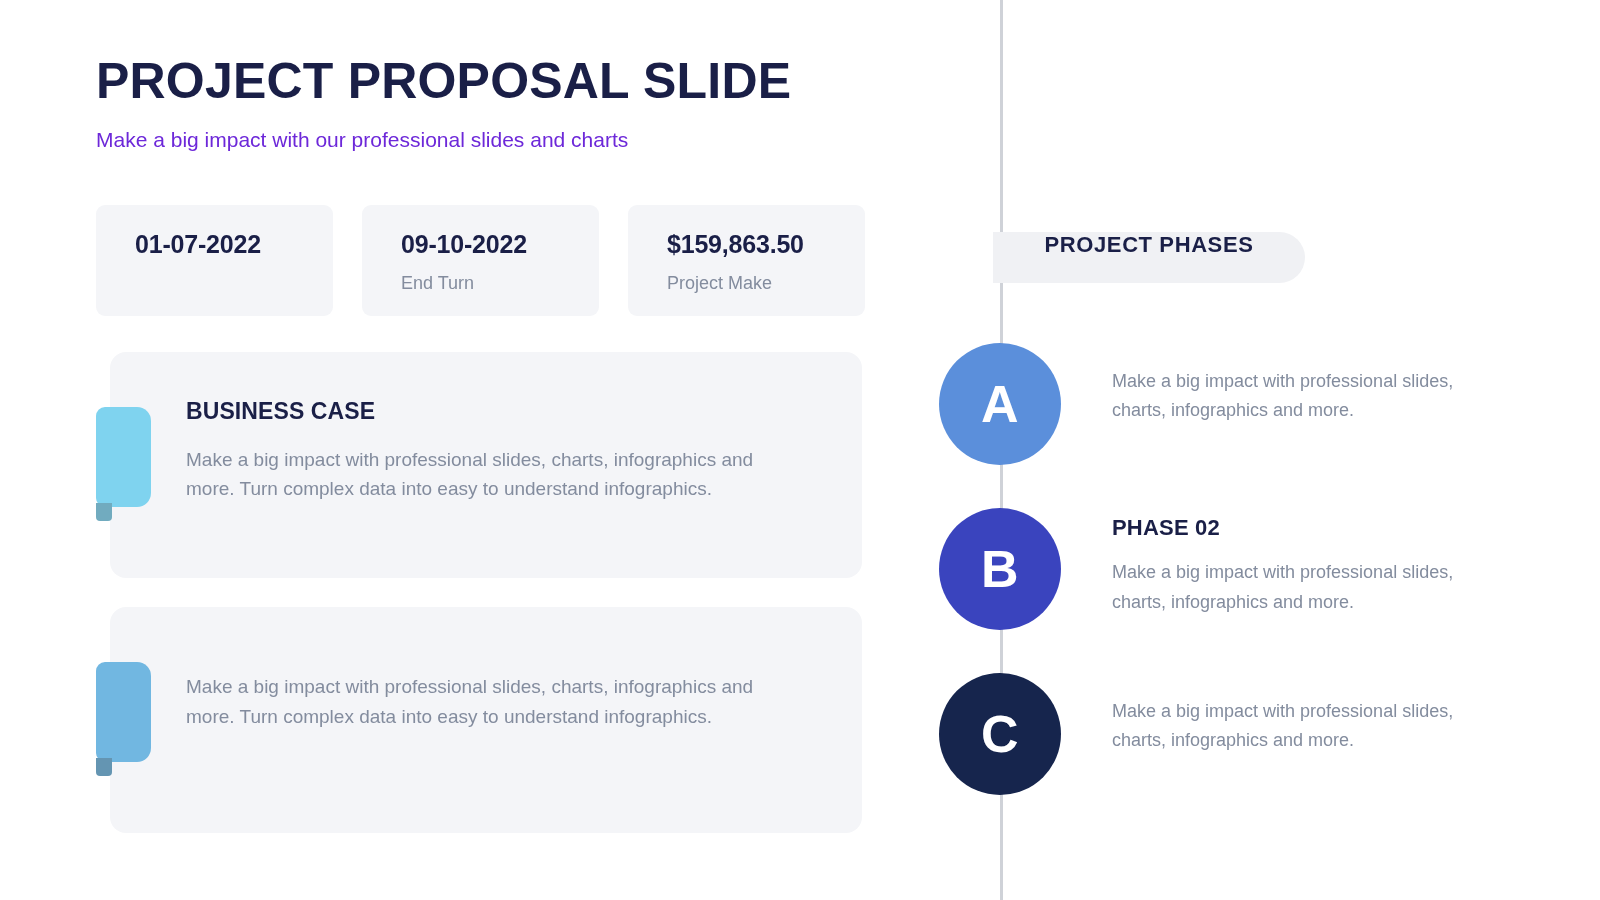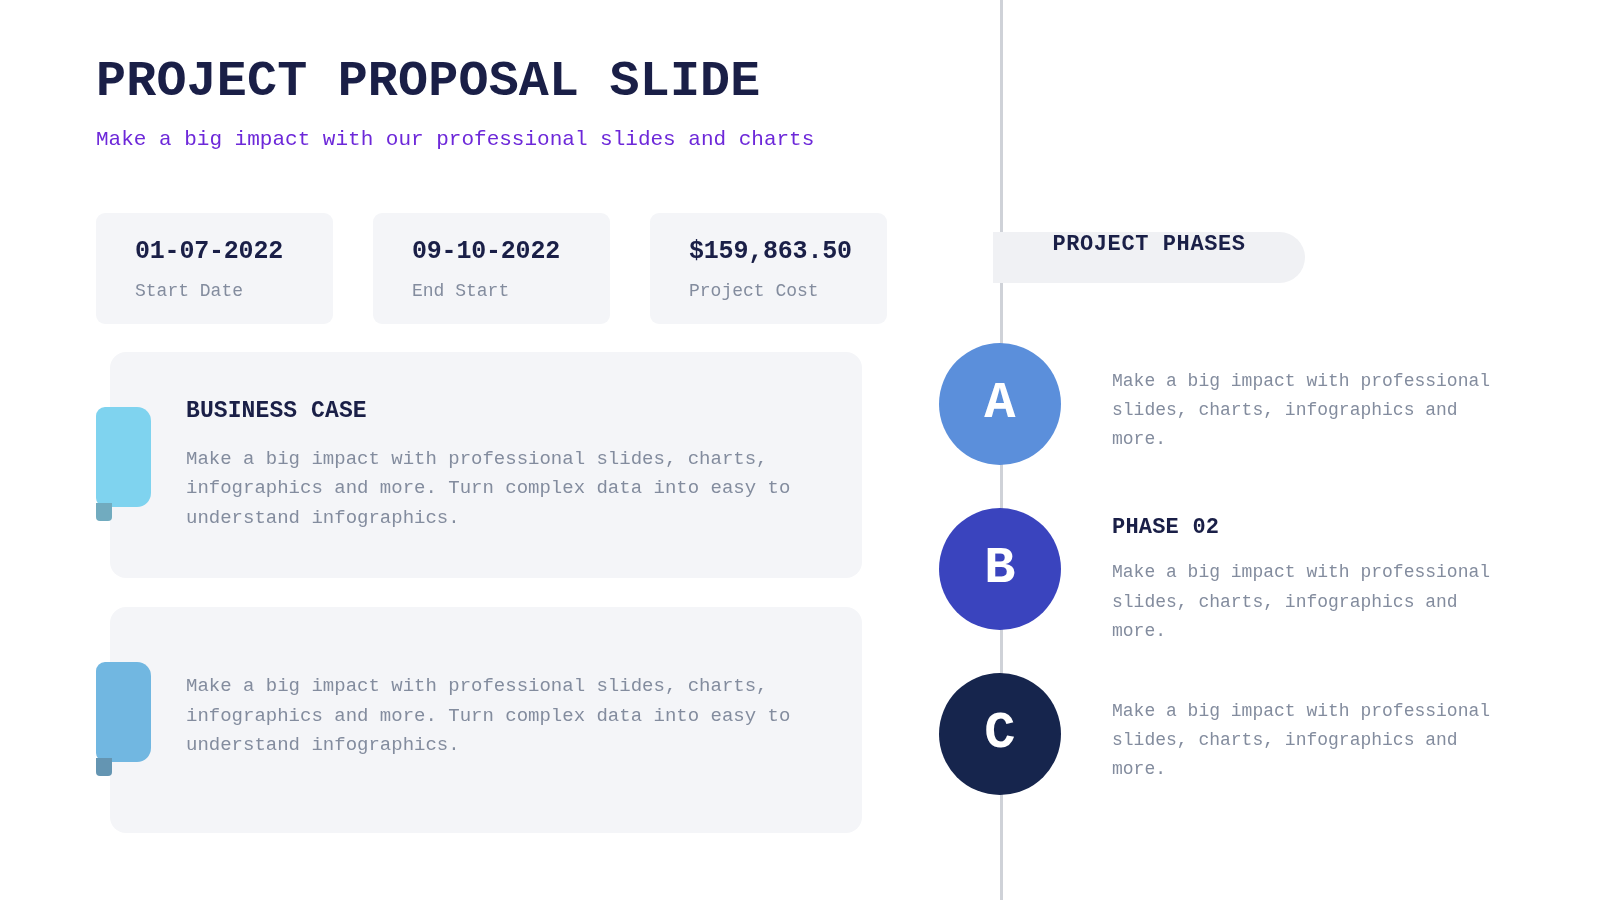--- a/index.html
+++ b/index.html
@@ -11,21 +11,20 @@
   body {
     font-family: "Liberation Sans", sans-serif;
     -webkit-font-smoothing: antialiased;
   }
   #slide {
     position: relative;
     width: 1600px;
     height: 900px;
     background: #ffffff;
     overflow: hidden;
-    font-family: Liberation Mono, monospace;
   }
 
   
   .divider {
     position: absolute;
     left: 1000px;
     top: 0;
     width: 3px;
     height: 900px;
     background: #cfd2d8;
@@ -54,23 +53,23 @@
     font-size: 21px;
     font-weight: 400;
     color: #6d28d9;
     line-height: 1.3;
   }
 
   
   .stats-row {
     position: absolute;
     left: 96px;
-    top: 213px;
+    top: 205px;
     display: flex;
-    gap: 40px;
+    gap: 29px;
   }
   .stat-card {
     width: 237px;
     height: 111px;
     background: #f4f5f8;
     border-radius: 9px;
     box-sizing: border-box;
     padding: 24px 0 0 39px;
   }
   .stat-value {
@@ -220,29 +219,28 @@
   <div class="divider"></div>
 
   <div class="left-col">
     <h1 class="page-title">PROJECT PROPOSAL SLIDE</h1>
     <p class="page-subtitle">Make a big impact with our professional slides and charts</p>
   </div>
 
   <div class="stats-row">
     <div class="stat-card">
       <div class="stat-value">01-07-2022</div>
-      <div class="stat-label">Start Date</div>
     </div>
     <div class="stat-card">
       <div class="stat-value">09-10-2022</div>
-      <div class="stat-label">End Start</div>
+      <div class="stat-label">End Turn</div>
     </div>
     <div class="stat-card">
       <div class="stat-value">$159,863.50</div>
-      <div class="stat-label">Project Cost</div>
+      <div class="stat-label">Project Make</div>
     </div>
   </div>
 
   <div class="info-card card-1">
     <div class="info-ribbon" id="ribbon-0" style="background: rgb(127, 211, 239);">
       <div class="notch" style="background: rgb(127, 211, 239);"></div>
     </div>
     <div class="info-body">
       <h2 class="info-title">BUSINESS CASE</h2>
       <p class="info-text">Make a big impact with professional slides, charts, infographics and more. Turn complex data into easy to understand infographics.</p>

